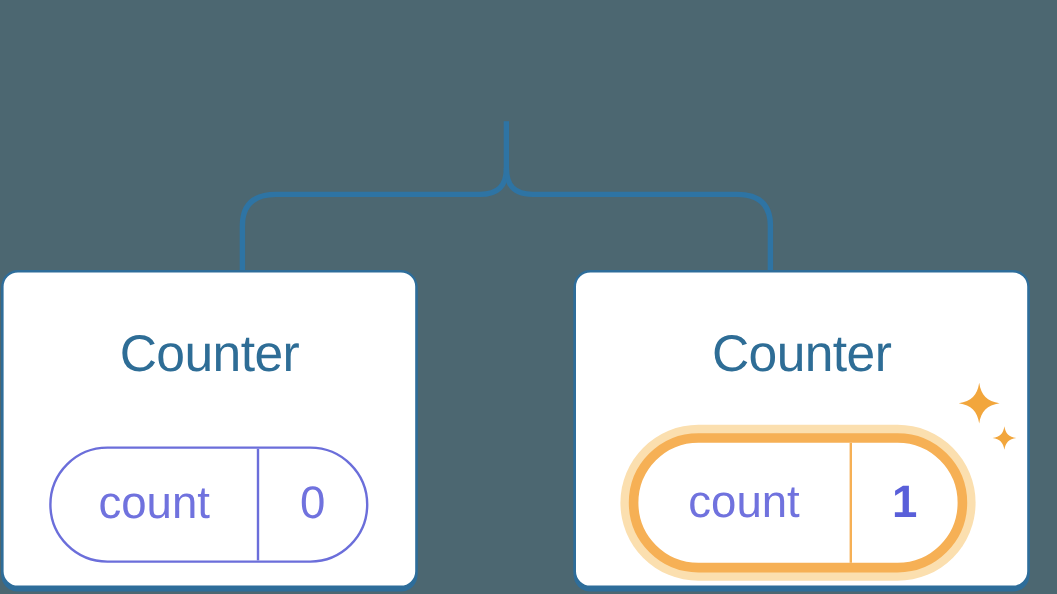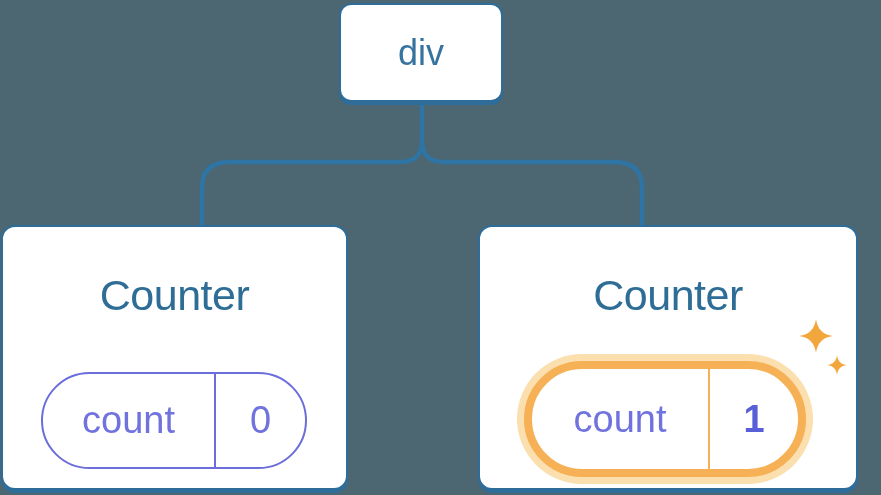--- a/index.html
+++ b/index.html
@@ -69,23 +69,20 @@
 <body>
 
 <div class="stage">
 
   <svg class="layer" viewBox="0 0 881 495">
     <path class="connector-path" d="M422 101 L422 140"></path>
     <path class="connector-path" d="M422 140 C422 155 415 162 400 162 L230 162 C212 162 202 170 202 188 L202 227"></path>
     <path class="connector-path" d="M422 140 C422 155 429 162 444 162 L614 162 C632 162 642 170 642 188 L642 227"></path>
   </svg>
 
-  <div class="root-node">
-    <span class="root-label">div</span>
-  </div>
 
   <div class="card card-left">
     <div class="card-title">Counter</div>
     <div class="pill pill-normal">
       <div class="pill-key">count</div>
       <div class="pill-value">0</div>
     </div>
   </div>
 
   <div class="card card-right">

